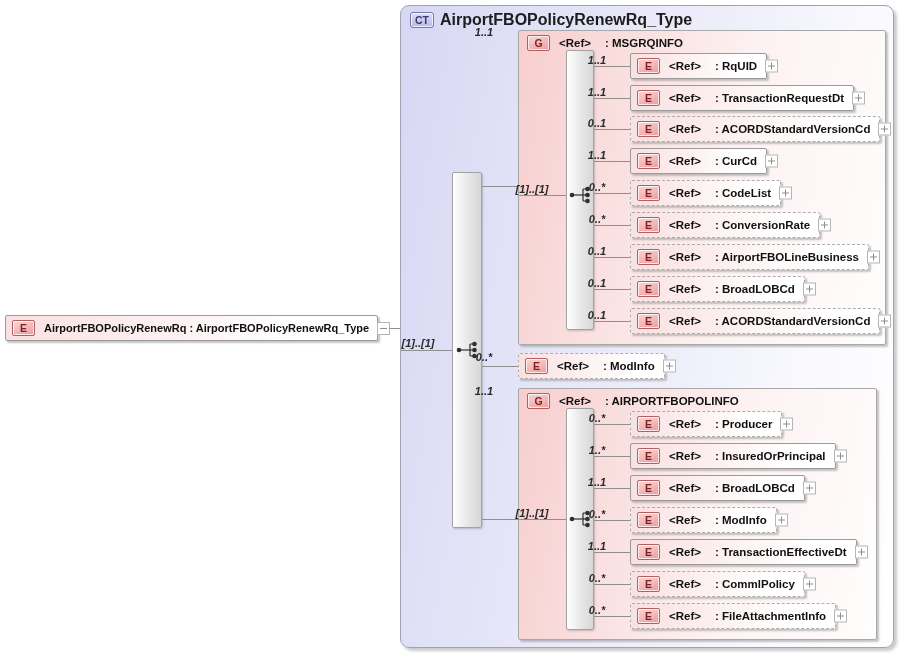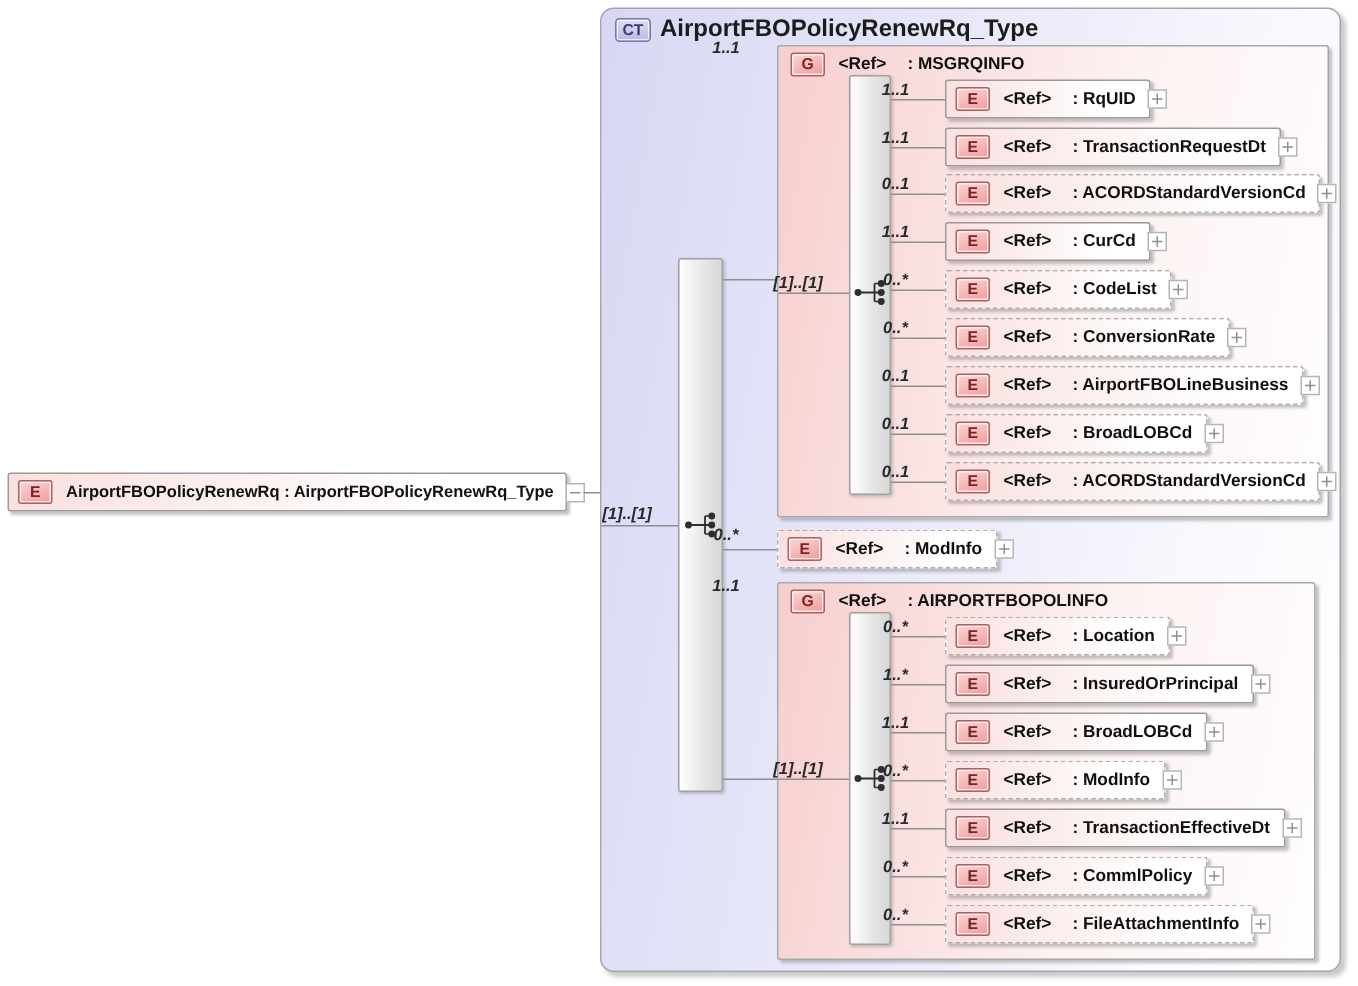--- a/index.html
+++ b/index.html
@@ -211,21 +211,21 @@
         <circle cx="4" cy="10" r="2.3" fill="#2e2e2e"></circle>
         <circle cx="19.5" cy="4" r="2.3" fill="#2e2e2e"></circle>
         <circle cx="19.5" cy="10" r="2.3" fill="#2e2e2e"></circle>
         <circle cx="19.5" cy="16" r="2.3" fill="#2e2e2e"></circle>
       </svg></div>
     <div class="hline" style="left: 594px; top: 424px; width: 36px;"></div>
     <div class="card" style="left: 567px; top: 412px;">0..*</div>
     <div class="node-box dashed" style="left: 630px; top: 411px;">
       <span class="badge red">E</span>
       <span class="ref">&lt;Ref&gt;</span>
-      <span class="node-label">: Location</span>
+      <span class="node-label">: Producer</span>
       <div class="expand plus attached"></div>
     </div>
     <div class="hline" style="left: 594px; top: 456px; width: 36px;"></div>
     <div class="card" style="left: 567px; top: 444px;">1..*</div>
     <div class="node-box" style="left: 630px; top: 443px;">
       <span class="badge red">E</span>
       <span class="ref">&lt;Ref&gt;</span>
       <span class="node-label">: InsuredOrPrincipal</span>
       <div class="expand plus attached"></div>
     </div>

